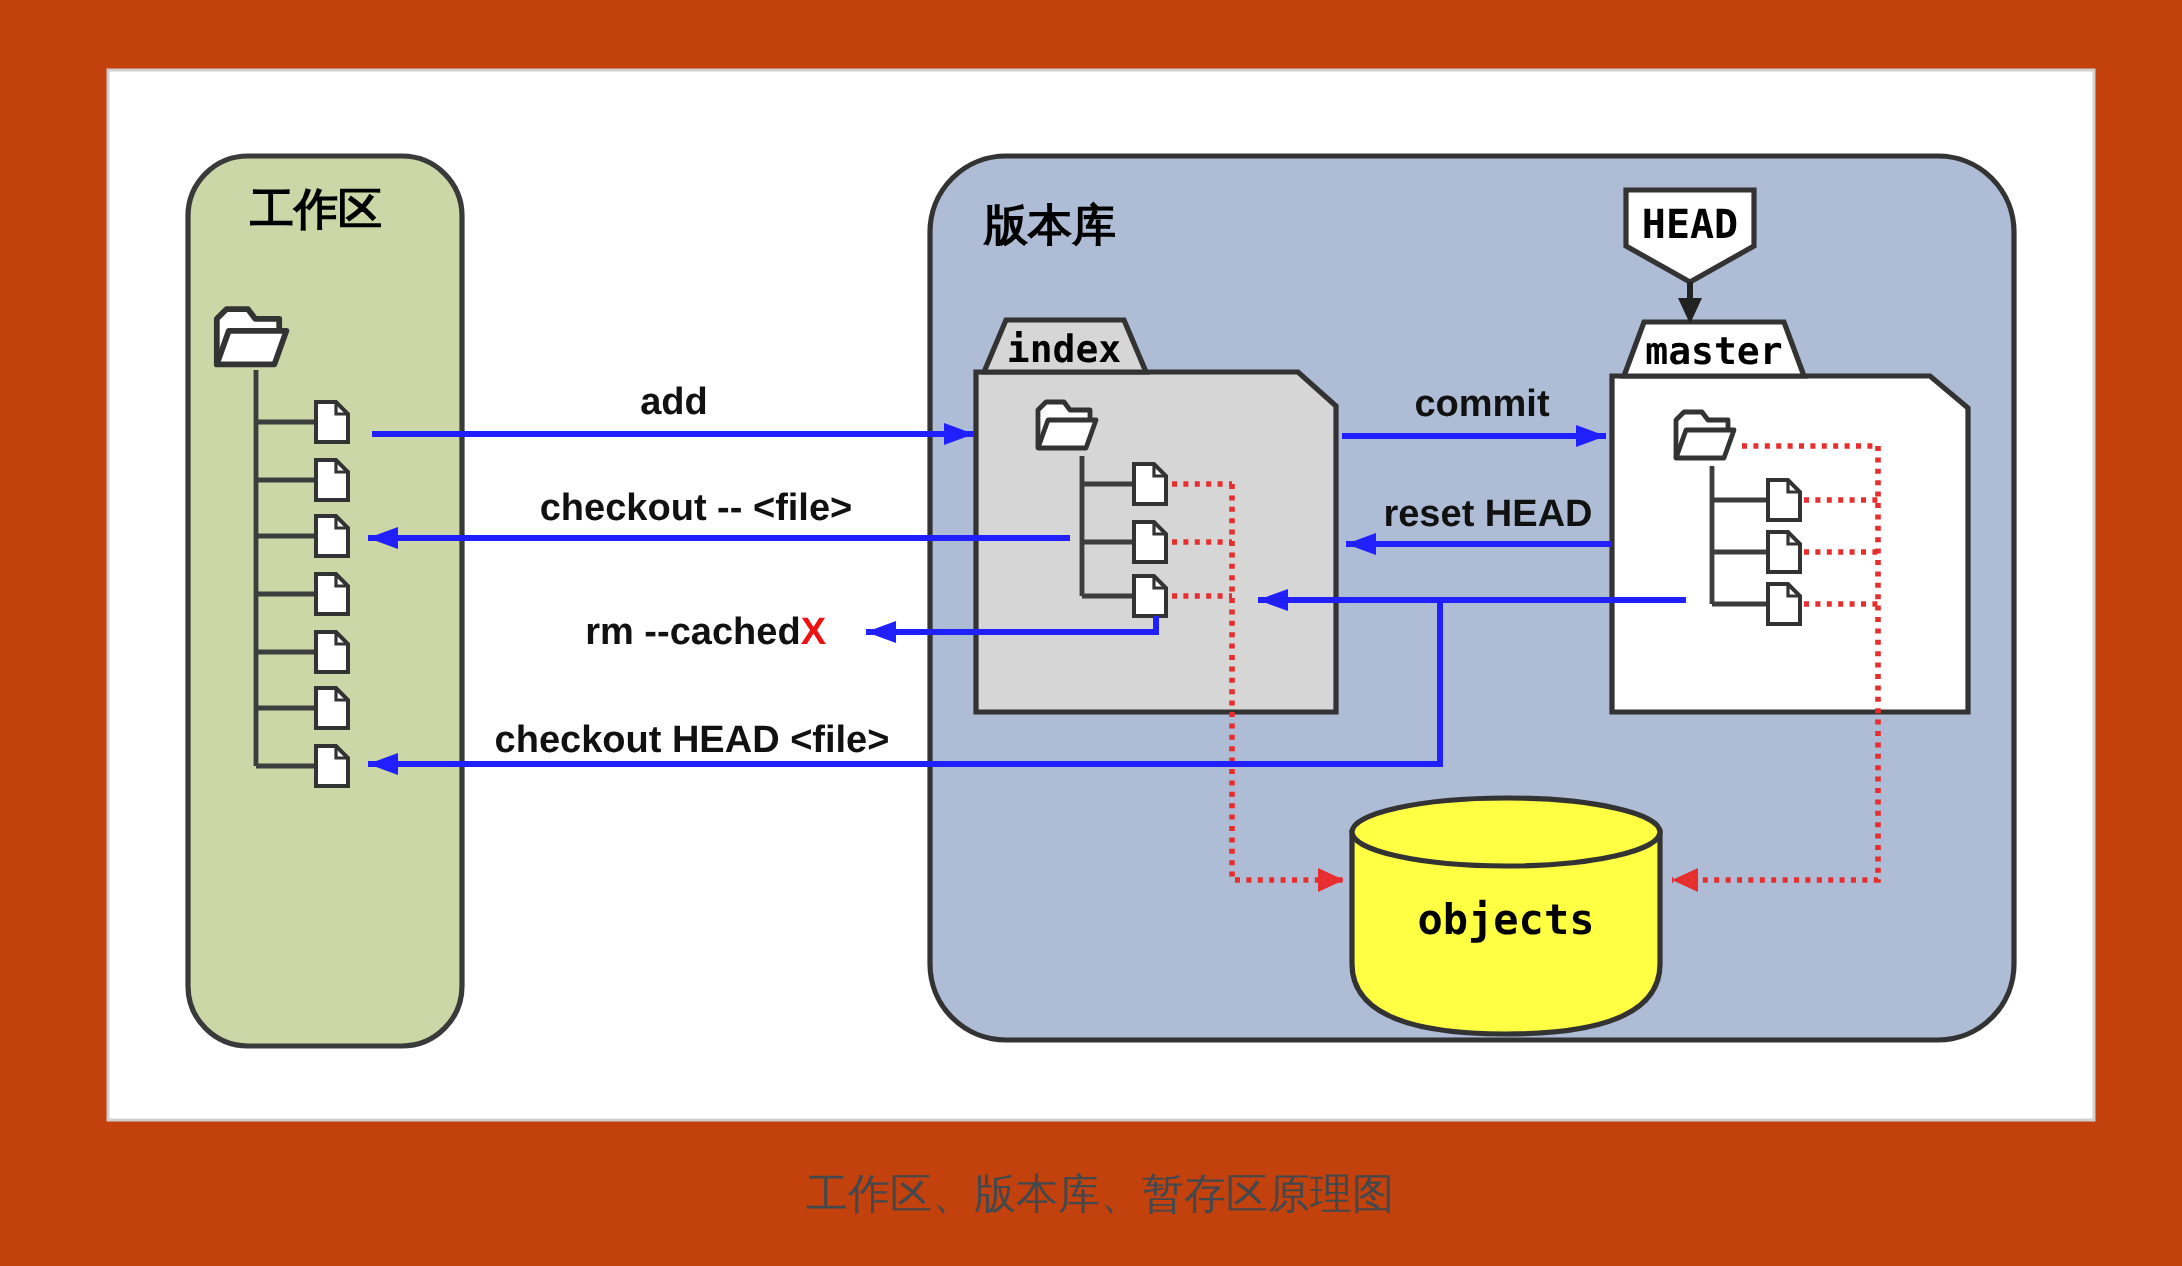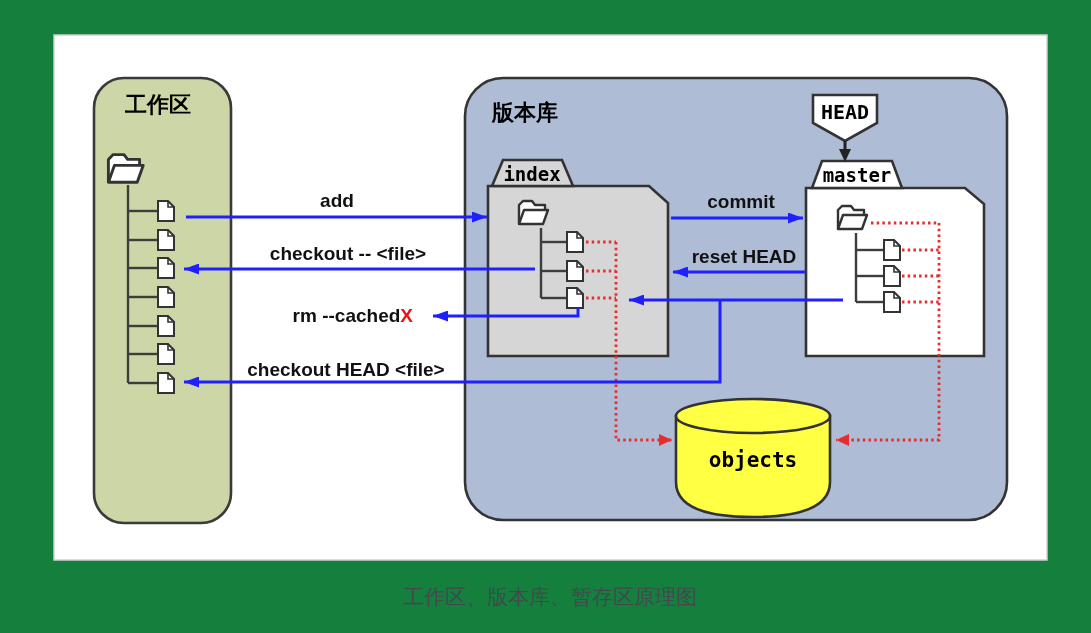--- a/index.html
+++ b/index.html
@@ -1,16 +1,16 @@
 <!DOCTYPE html>
 <html><head>
 <meta charset="utf-8">
 <style>
   html,body{margin:0;padding:0;background:#ffffff;}
-  .stage{width:1091px;height:633px;position:relative;background:#15803d;}
+  .stage{width:1091px;height:633px;position:relative;background:#c2410c;}
   svg{display:block;}
   text{user-select:none;}
   .cmd{font-family:"Liberation Sans",sans-serif;font-weight:bold;font-size:19px;fill:#111111;}
   .cjk{font-family:"Liberation Sans",sans-serif;font-weight:bold;font-size:22px;fill:#000000;}
   .mono{font-family:"DejaVu Sans Mono",monospace;font-weight:bold;fill:#000000;}
   .caption{font-family:"Liberation Sans",sans-serif;font-size:21px;fill:#43484d;}
 </style>
 </head>
 <body>
 

